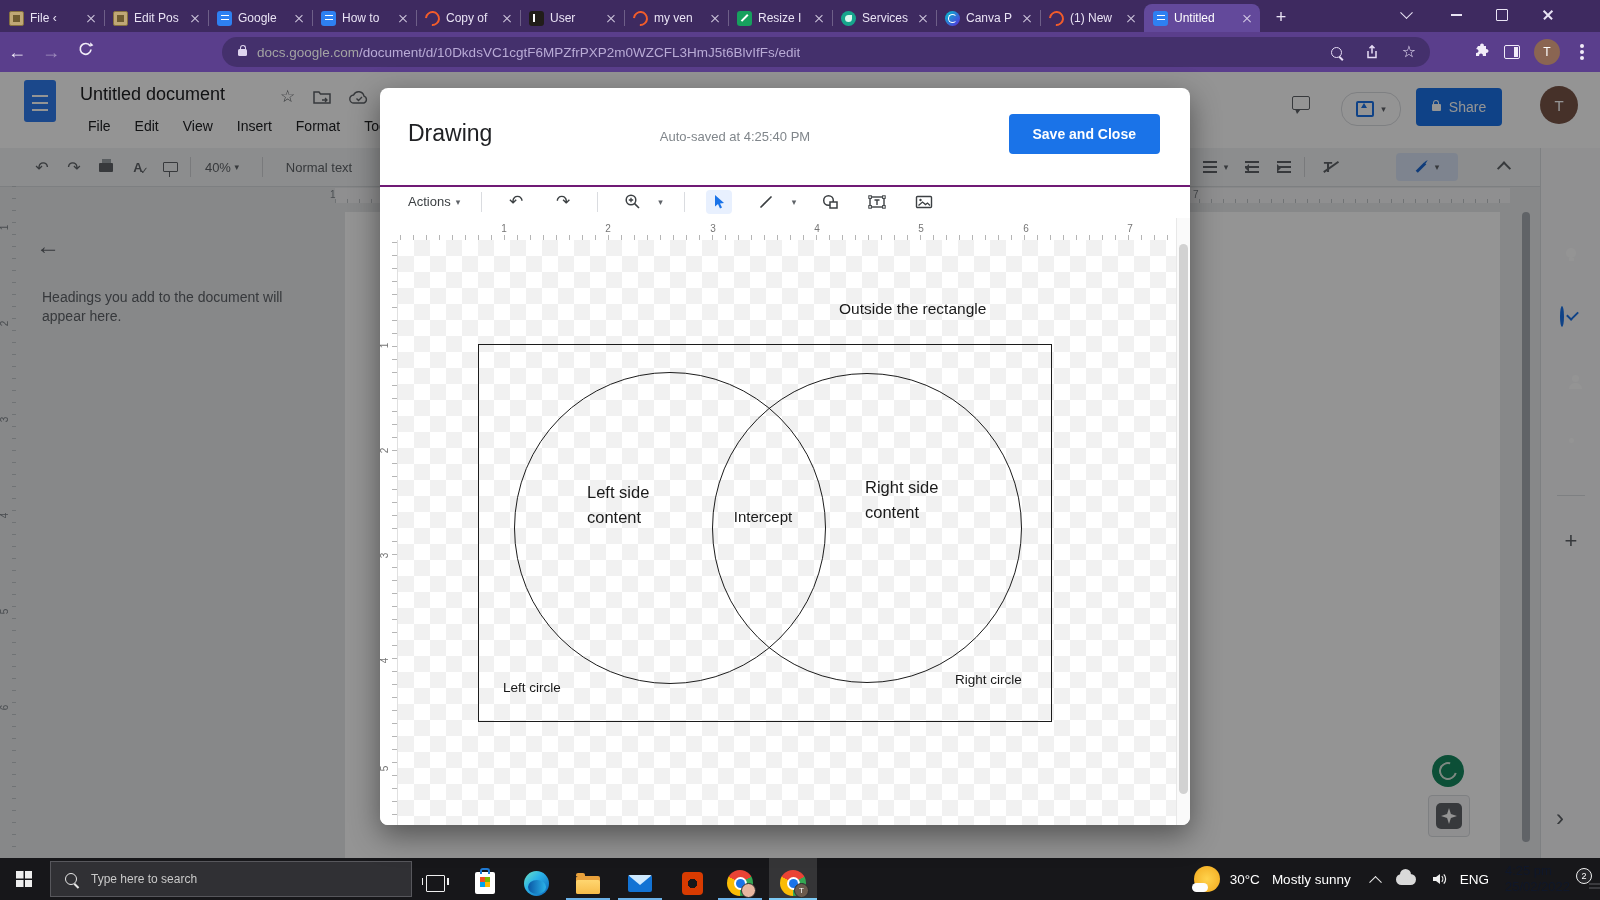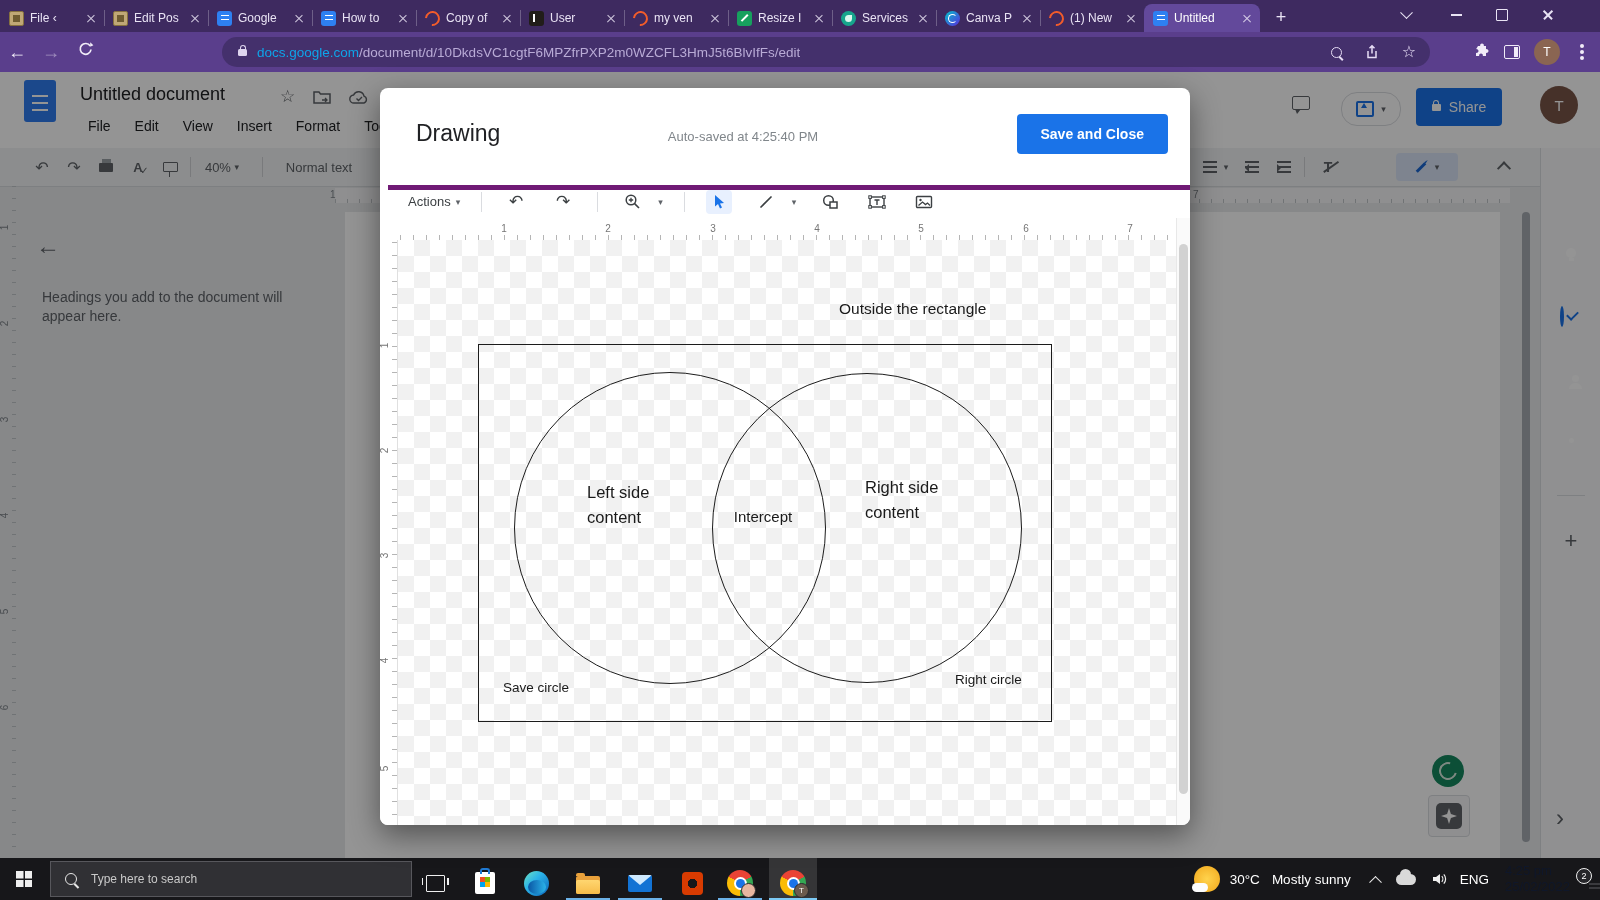--- a/index.html
+++ b/index.html
@@ -36,21 +36,21 @@
   .maxbox{width:10px;height:10px;border:1.4px solid #e9e3f4;border-radius:1px;}
   .xicon{position:relative;width:14px;height:14px;}
   .xicon::before,.xicon::after{content:"";position:absolute;left:1px;top:6px;width:12px;height:1.5px;background:#e9e3f4;}
   .xicon::before{transform:rotate(45deg);} .xicon::after{transform:rotate(-45deg);}
   .addrbar{position:absolute;left:0;top:32px;width:1600px;height:40px;background:#5a3e8c;display:flex;align-items:center;}
   .navico{color:#f1ecf8;font-size:18px;width:34px;text-align:center;}
   .urlpill{position:absolute;left:222px;top:5px;width:1208px;height:30px;background:#44306c;border-radius:15px;display:flex;align-items:center;color:#ded5ee;}
   .lock{width:9px;height:7px;background:#ded5ee;border-radius:1.5px;position:relative;margin:0 10px 0 16px;}
   .lock::before{content:"";position:absolute;left:1.5px;top:-4px;width:6px;height:5px;border:1.4px solid #ded5ee;border-bottom:none;border-radius:4px 4px 0 0;box-sizing:border-box;}
   .urltext{font-size:13.5px;white-space:nowrap;overflow:hidden;}
-  .urltext .dom{color:#0ea5e9;} .urltext .path{color:#b9abd6;}
+  .urltext .dom{color:#a3a3a3;} .urltext .path{color:#b9abd6;}
   .pillicons{position:absolute;right:14px;top:0;height:30px;display:flex;align-items:center;gap:22px;}
   .mag{width:9px;height:9px;border:1.6px solid #e6ddf5;border-radius:50%;position:relative;}
   .mag::after{content:"";position:absolute;left:8px;top:8px;width:5px;height:1.6px;background:#e6ddf5;transform:rotate(45deg);transform-origin:0 0;}
   .star{color:#e6ddf5;font-size:16px;line-height:1;}
   .abicons{position:absolute;right:0;top:0;height:40px;display:flex;align-items:center;gap:14px;padding-right:10px;}
   .avatar-sm{width:26px;height:26px;border-radius:50%;background:#8a6552;color:#fff;font-size:12px;display:flex;align-items:center;justify-content:center;}
   .dots3{width:4px;height:4px;border-radius:50%;background:#f1ecf8;box-shadow:0 -6px 0 #f1ecf8,0 6px 0 #f1ecf8;margin:0 6px;}
   .sqr-icon{width:14px;height:12px;border:1.8px solid #f1ecf8;border-radius:2px;position:relative;}
   .sqr-icon::after{content:"";position:absolute;right:1px;top:1px;bottom:1px;width:4px;background:#f1ecf8;}
   
@@ -120,21 +120,21 @@
   .gram{position:absolute;left:1432px;top:683px;width:32px;height:32px;border-radius:50%;background:#15885f;}
   .gram::after{content:"";position:absolute;inset:7px;border:2.6px solid #d6eade;border-right-color:transparent;border-radius:50%;transform:rotate(-30deg);}
   .explore{position:absolute;left:1428px;top:723px;width:40px;height:40px;background:#f6f7f8;border:1px solid #dadce0;border-radius:4px;display:flex;align-items:center;justify-content:center;}
   .explore i{width:26px;height:26px;background:#5f6368;border-radius:5px;display:block;position:relative;}
   .explore i::after{content:"";position:absolute;inset:5px;background:#fff;clip-path:polygon(50% 0,62% 38%,100% 50%,62% 62%,50% 100%,38% 62%,0 50%,38% 38%);}
   .expand-chev{position:absolute;left:1556px;top:732px;font-size:24px;color:#5f6368;}
   .dim{position:absolute;left:0;top:0;width:1600px;height:786px;background:rgba(0,0,0,.42);}
   
   .dialog{position:absolute;left:380px;top:88px;width:810px;height:737px;background:#fff;border-radius:8px;
     box-shadow:0 10px 30px rgba(0,0,0,.45);overflow:hidden;z-index:10;}
-  .dlg-header{position:absolute;left:8px;top:0;width:100%;height:97px;border-bottom:5px solid #701a75;}
+  .dlg-header{position:absolute;left:0;top:0;width:100%;height:97px;border-bottom:2px solid #701a75;}
   .dlg-title{position:absolute;left:28px;top:32px;font-size:23px;color:#202124;}
   .dlg-autosave{position:absolute;left:255px;top:41px;width:200px;text-align:center;font-size:13px;color:#80868b;}
   .dlg-save{position:absolute;right:30px;top:26px;height:40px;padding:0 24px;background:#1a73e8;border-radius:4px;color:#fff;font-size:14px;font-weight:bold;display:flex;align-items:center;border:none;}
   .dlg-toolbar{position:absolute;left:0;top:97px;width:100%;height:33px;display:flex;align-items:center;padding-left:28px;box-sizing:border-box;gap:21px;}
   .dlg-actions{font-size:13px;color:#3c4043;display:flex;align-items:center;gap:5px;}
   .ddiv{width:1px;height:20px;background:#dadce0;}
   .tool{width:26px;height:24px;display:flex;align-items:center;justify-content:center;color:#3c4043;font-size:17px;}
   .tool.sel{background:#e8f0fe;border-radius:4px;}
   .hruler{position:absolute;left:18px;top:130px;width:778px;height:22px;background:#fff;border-bottom:1px solid #e0e0e0;
     background-image:repeating-linear-gradient(to right,#b5b5b5 0 1px,transparent 1px 13px);
@@ -504,21 +504,21 @@
     </div>
 
     <div class="dcanvas">
       <div class="dtext" style="left:441px;top:60px;font-size:15.5px;white-space:nowrap;">Outside the rectangle</div>
       <div class="shape-rect" style="left:80px;top:104px;width:574px;height:378px;"></div>
       <div class="shape-circle" style="left:116px;top:132px;width:312px;height:312px;"></div>
       <div class="shape-circle" style="left:314px;top:133px;width:310px;height:310px;"></div>
       <div class="dtext" style="left:189px;top:240px;width:80px;font-size:16.5px;line-height:24.5px;">Left side content</div>
       <div class="dtext" style="left:322px;top:268px;width:86px;text-align:center;font-size:15px;">Intercept</div>
       <div class="dtext" style="left:467px;top:235px;width:84px;font-size:16.5px;line-height:24.5px;">Right side content</div>
-      <div class="dtext" style="left:105px;top:440px;font-size:13.5px;white-space:nowrap;">Save circle</div>
+      <div class="dtext" style="left:105px;top:440px;font-size:13.5px;white-space:nowrap;">Left circle</div>
       <div class="dtext" style="left:557px;top:432px;font-size:13.5px;white-space:nowrap;">Right circle</div>
     </div>
     <div class="dscroll">
         <i></i>
       </div>
   </div>
 
   <div class="taskbar">
     <div class="startbtn">
         <span class="winlogo" style="width:16px;height:16px;display:block;"></span>

